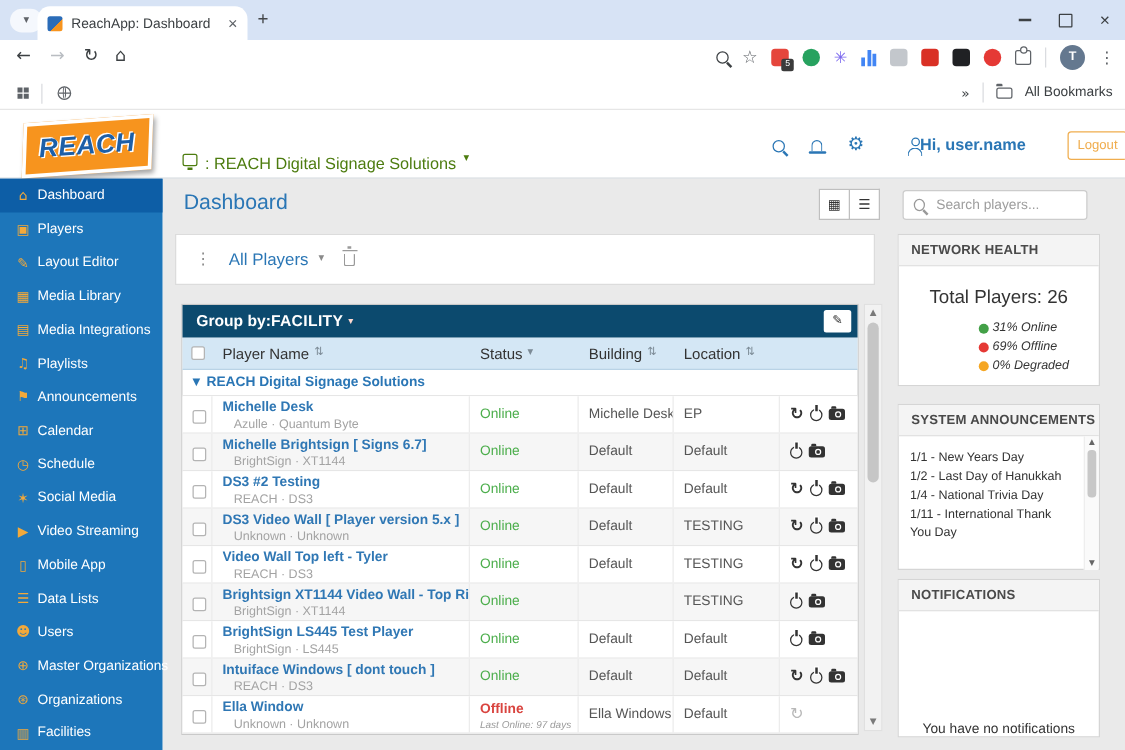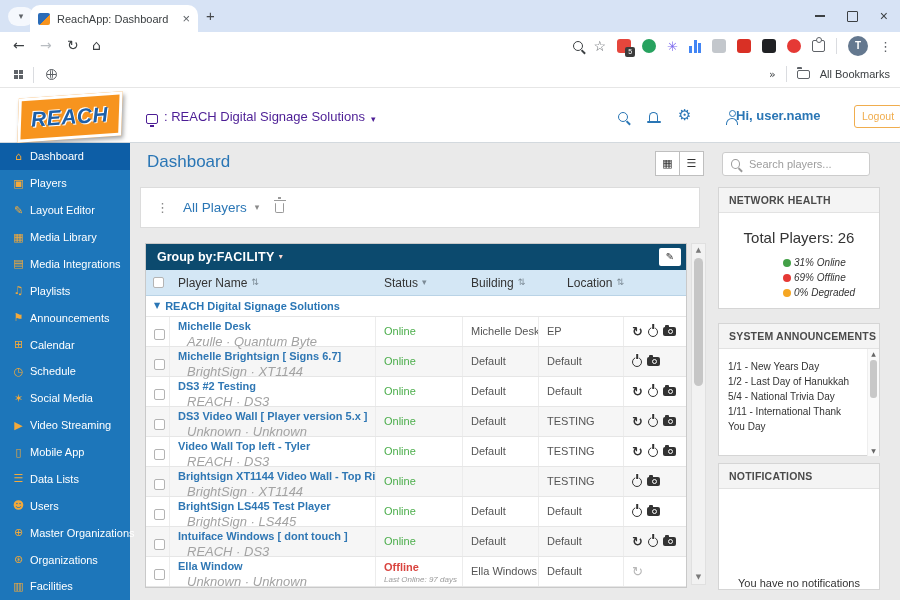--- a/index.html
+++ b/index.html
@@ -55,21 +55,21 @@
   .bm-right{position:absolute;right:10px;top:5px;display:flex;align-items:center;gap:10px;color:#3c4043;font-size:11px;}
   .i-folder{position:relative;display:inline-block;width:13px;height:9px;border:1.5px solid #5f6368;border-radius:2px;box-sizing:border-box;}
   .i-folder::before{content:'';position:absolute;top:-3.5px;left:-1px;width:5px;height:2px;background:#5f6368;border-radius:1px 1px 0 0;}
 
   
   .appheader{position:absolute;left:0;top:88px;width:900px;height:55px;background:#fff;border-bottom:1px solid #d3d9de;box-sizing:border-box;}
   .logo{position:absolute;left:18px;top:7px;width:98px;height:38px;background:#f7941e;border:3px solid #fff;
     transform:rotate(-4deg) skewX(-6deg);box-shadow:2px 3px 4px rgba(0,0,0,.35);display:flex;align-items:center;justify-content:center;}
   .logo span{transform:skewX(6deg);font-style:italic;font-weight:bold;font-size:21px;color:#1d5fa7;
     text-shadow:1px 1px 0 #fff,-1px -1px 0 #fff;letter-spacing:.5px;}
-  .org-sel{position:absolute;left:146px;top:21px;display:flex;align-items:flex-end;gap:6px;color:#4c1d95;font-size:13px;}
+  .org-sel{position:absolute;left:146px;top:35px;display:flex;align-items:flex-start;gap:6px;color:#4d7c0f;font-size:13px;}
   .i-monitor{position:relative;display:inline-block;width:12px;height:10px;border:1.5px solid currentColor;border-radius:2px;box-sizing:border-box;}
   .i-monitor::after{content:'';position:absolute;left:2.5px;bottom:-3.5px;width:4px;height:2px;background:currentColor;}
   .hdr-ic{position:absolute;top:22px;color:#2a76b5;}
   .i-bell{position:relative;display:inline-block;width:12px;height:13px;}
   .i-bell::before{content:'';position:absolute;left:1px;top:0;width:9px;height:9px;border:1.5px solid currentColor;
     border-bottom:none;border-radius:6px 6px 0 0;box-sizing:border-box;}
   .i-bell::after{content:'';position:absolute;left:-1px;top:9px;width:14px;height:1.5px;background:currentColor;border-radius:1px;}
   .i-person{position:relative;display:inline-block;width:15px;height:15px;}
   .i-person::before{content:'';position:absolute;left:4px;top:0;width:7px;height:7px;border:1.5px solid currentColor;border-radius:50%;box-sizing:border-box;}
   .i-person::after{content:'';position:absolute;left:1px;top:8px;width:12px;height:7px;border:1.5px solid currentColor;
@@ -109,32 +109,32 @@
   .gb-caret{font-size:8px;margin-left:4px;color:#ffd9d0;}
   .gb-btn{position:absolute;right:5px;top:4px;width:22px;height:18px;background:#fff;border-radius:2px;
     display:flex;align-items:center;justify-content:center;color:#333;font-size:10px;}
   .colheader{height:26px;background:#d4e7f5;border-bottom:1px solid #b9d3e6;display:flex;align-items:center;box-sizing:border-box;}
   .hcell{font-size:12px;color:#333;display:flex;align-items:center;gap:4px;box-sizing:border-box;padding-left:8px;}
   .sort{color:#7c8b96;font-size:9px;}
   .c-check{width:24px;padding-left:7px;}
   .c-name{width:206px;}
   .c-status{width:87px;}
   .c-building{width:76px;}
-  .c-location{width:85px;justify-content:flex-end;}
+  .c-location{width:85px;}
   .c-actions{width:62px;}
   .checkbox{width:11px;height:11px;border:1px solid #b4b4b4;border-radius:2px;background:#fff;display:inline-block;box-sizing:border-box;}
   .grouprow{height:20px;display:flex;align-items:center;font-size:11px;font-weight:bold;color:#2a76b5;border-bottom:1px solid #e6e6e6;}
   .grouprow .caret{font-size:8px;margin:0 5px 0 8px;}
   .trow{height:30px;display:flex;border-bottom:1px solid #e6e6e6;box-sizing:border-box;background:#fff;}
   .trow.alt{background:#f6f6f6;}
   .cell{box-sizing:border-box;border-right:1px solid #ececec;padding-left:8px;}
   .cell:last-child{border-right:none;}
   .cell.c-check{padding-top:9px;}
   .pname{font-size:11px;font-weight:bold;color:#2f77b4;margin-top:3px;white-space:nowrap;overflow:hidden;}
-  .psub{font-size:13px;font-style:italic;color:#a3a3a3;margin-top:2px;margin-left:9px;white-space:nowrap;}
+  .psub{font-size:10px;color:#a3a3a3;margin-top:2px;margin-left:9px;white-space:nowrap;}
   .st{font-size:11px;margin-top:8px;}
   .st.online{color:#4cae4c;}
   .st.offline{color:#d9443f;font-weight:bold;margin-top:4px;}
   .st-note{font-size:8px;font-style:italic;color:#9a9a9a;margin-top:2px;}
   .ctext{font-size:11px;color:#555;margin-top:8px;white-space:nowrap;overflow:hidden;}
   .c-actions{display:flex;align-items:center;gap:5px;padding-left:8px;}
   .i-refresh{font-size:13px;font-weight:bold;color:#333;}
   .i-refresh.dim{color:#b8b8b8;font-weight:normal;}
   .i-power{position:relative;display:inline-block;width:8px;height:8px;border:1.6px solid #333;border-radius:50%;box-sizing:content-box;}
   .i-power::before{content:'';position:absolute;left:50%;top:-4px;width:1.6px;height:5px;background:#333;transform:translateX(-50%);box-shadow:0 0 0 1px rgba(255,255,255,.9);}
@@ -596,21 +596,21 @@
         </div>
     </div>
   </div>
 
   <div class="rcard" style="top:323px;height:133px">
     <div class="rcard-h">SYSTEM ANNOUNCEMENTS</div>
     <div class="sa-body">
       <div class="sa-text">
         <div class="sa-item">1/1 - New Years Day</div>
         <div class="sa-item">1/2 - Last Day of Hanukkah</div>
-        <div class="sa-item">5/4 - National Trivia Day</div>
+        <div class="sa-item">1/4 - National Trivia Day</div>
         <div class="sa-item">1/11 - International Thank You Day</div>
       </div>
       <div class="inscroll">
         <span class="arr g-icon" style="top:2px">▲</span>
         <div class="thumb"></div>
         <span class="arr g-icon" style="bottom:2px">▼</span>
       </div>
     </div>
   </div>
 

